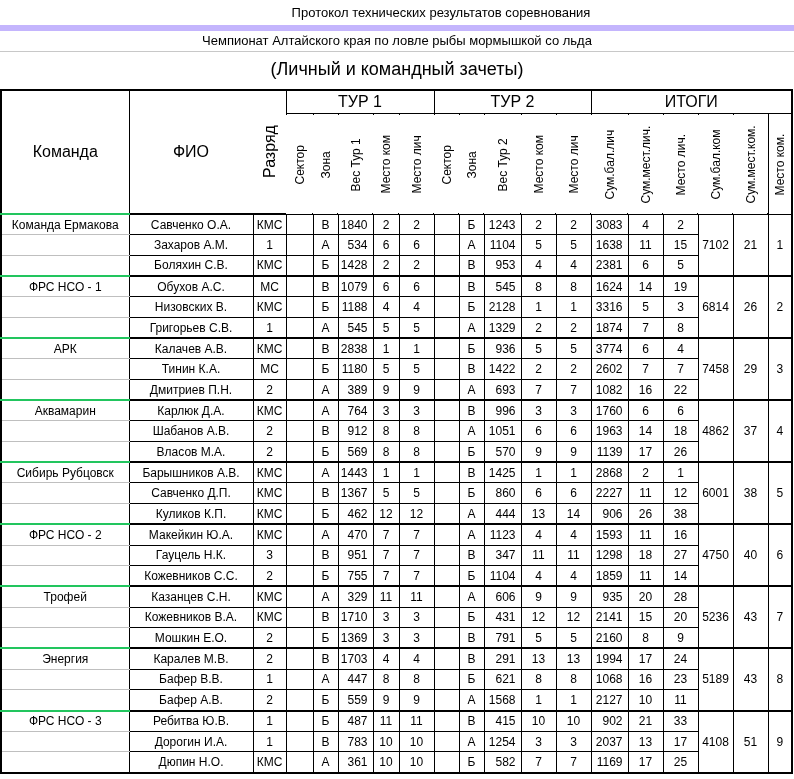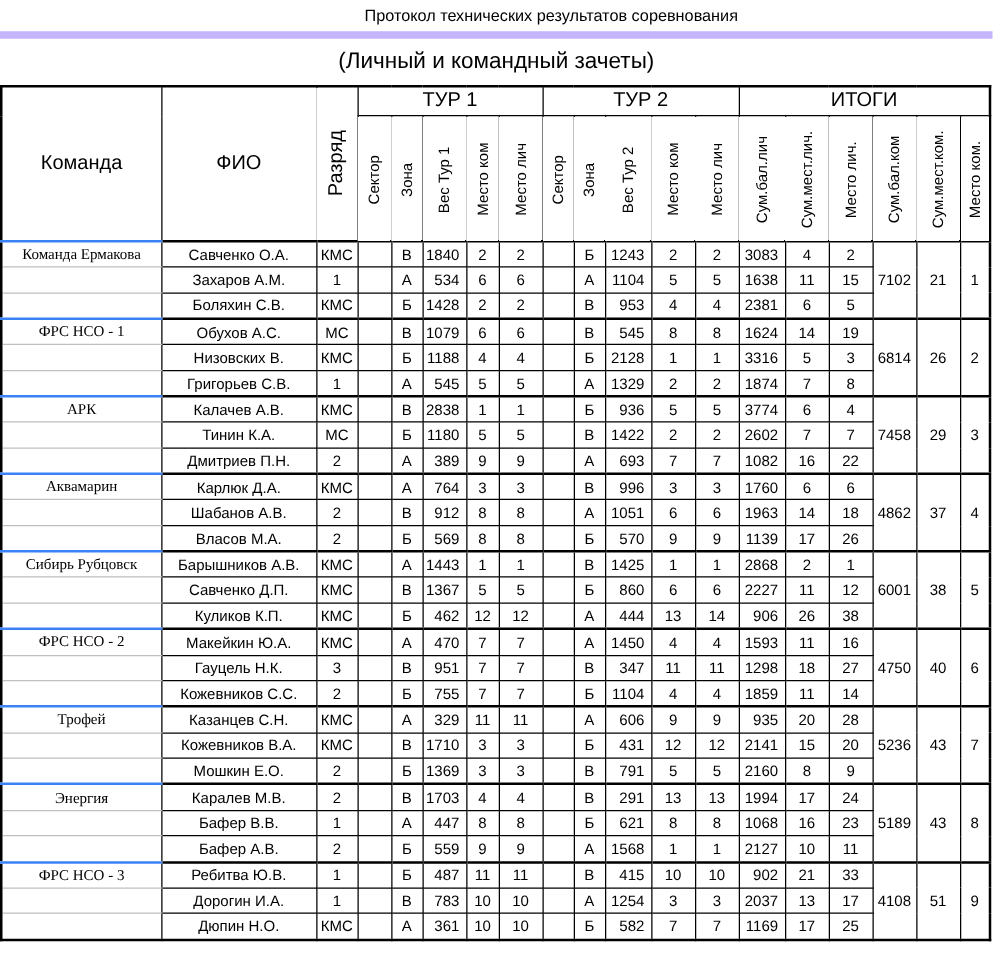--- a/index.html
+++ b/index.html
@@ -16,27 +16,28 @@
   .results thead th{font-size:12px;text-align:center;vertical-align:middle;background:#fff;}
   .results thead tr.grp th{height:22px;font-size:16px;}
   .results thead tr.sub th{height:95px;border-bottom:2px solid #000;}
   .vert{writing-mode:vertical-rl;transform:rotate(180deg);text-align:center;vertical-align:middle;font-size:12px;}
   th.vert{padding:2px 0;}
   .results tbody tr{height:20.7px;}
   .results td{font-size:12px;text-align:center;vertical-align:middle;}
   td.r{text-align:right;padding-right:5px;}
   td.teamcol{border-top:1px solid #bfbfbf;border-bottom:1px solid #bfbfbf;}
   tr.team-first td{border-top:2px solid #000;}
-  tr.team-first td.teamcol{border-top:2px solid #3b82f6;font-family:Liberation Serif, serif;}
+  tr.team-first td.teamcol{border-top:2px solid #22c55e;}
 </style>
 </head>
 <body>
 
 <div class="page">
   <div class="trow title-row">Протокол технических результатов соревнования</div>
+  <div class="trow subtitle-row">Чемпионат Алтайского края по ловле рыбы мормышкой со льда</div>
   <div class="spacer-row"></div>
   <div class="trow note-row">(Личный и командный зачеты)</div>
 
   <table class="results">
     <colgroup>
       <col style="width:128px">
         <col style="width:124px">
         <col style="width:33px">
       <col style="width:27px">
         <col style="width:25px">
@@ -373,21 +374,21 @@
           <td class="teamcol">ФРС НСО - 2</td>
           <td>Макейкин Ю.А.</td>
           <td>КМС</td>
           <td></td>
           <td>А</td>
           <td class="r">470</td>
           <td>7</td>
           <td>7</td>
           <td></td>
           <td>А</td>
-          <td class="r">1450</td>
+          <td class="r">1123</td>
           <td>4</td>
           <td>4</td>
           <td class="r">1593</td>
           <td>11</td>
           <td>16</td>
           <td rowspan="3">4750</td>
           <td rowspan="3">40</td>
           <td rowspan="3">6</td>
         </tr>
         <tr>

